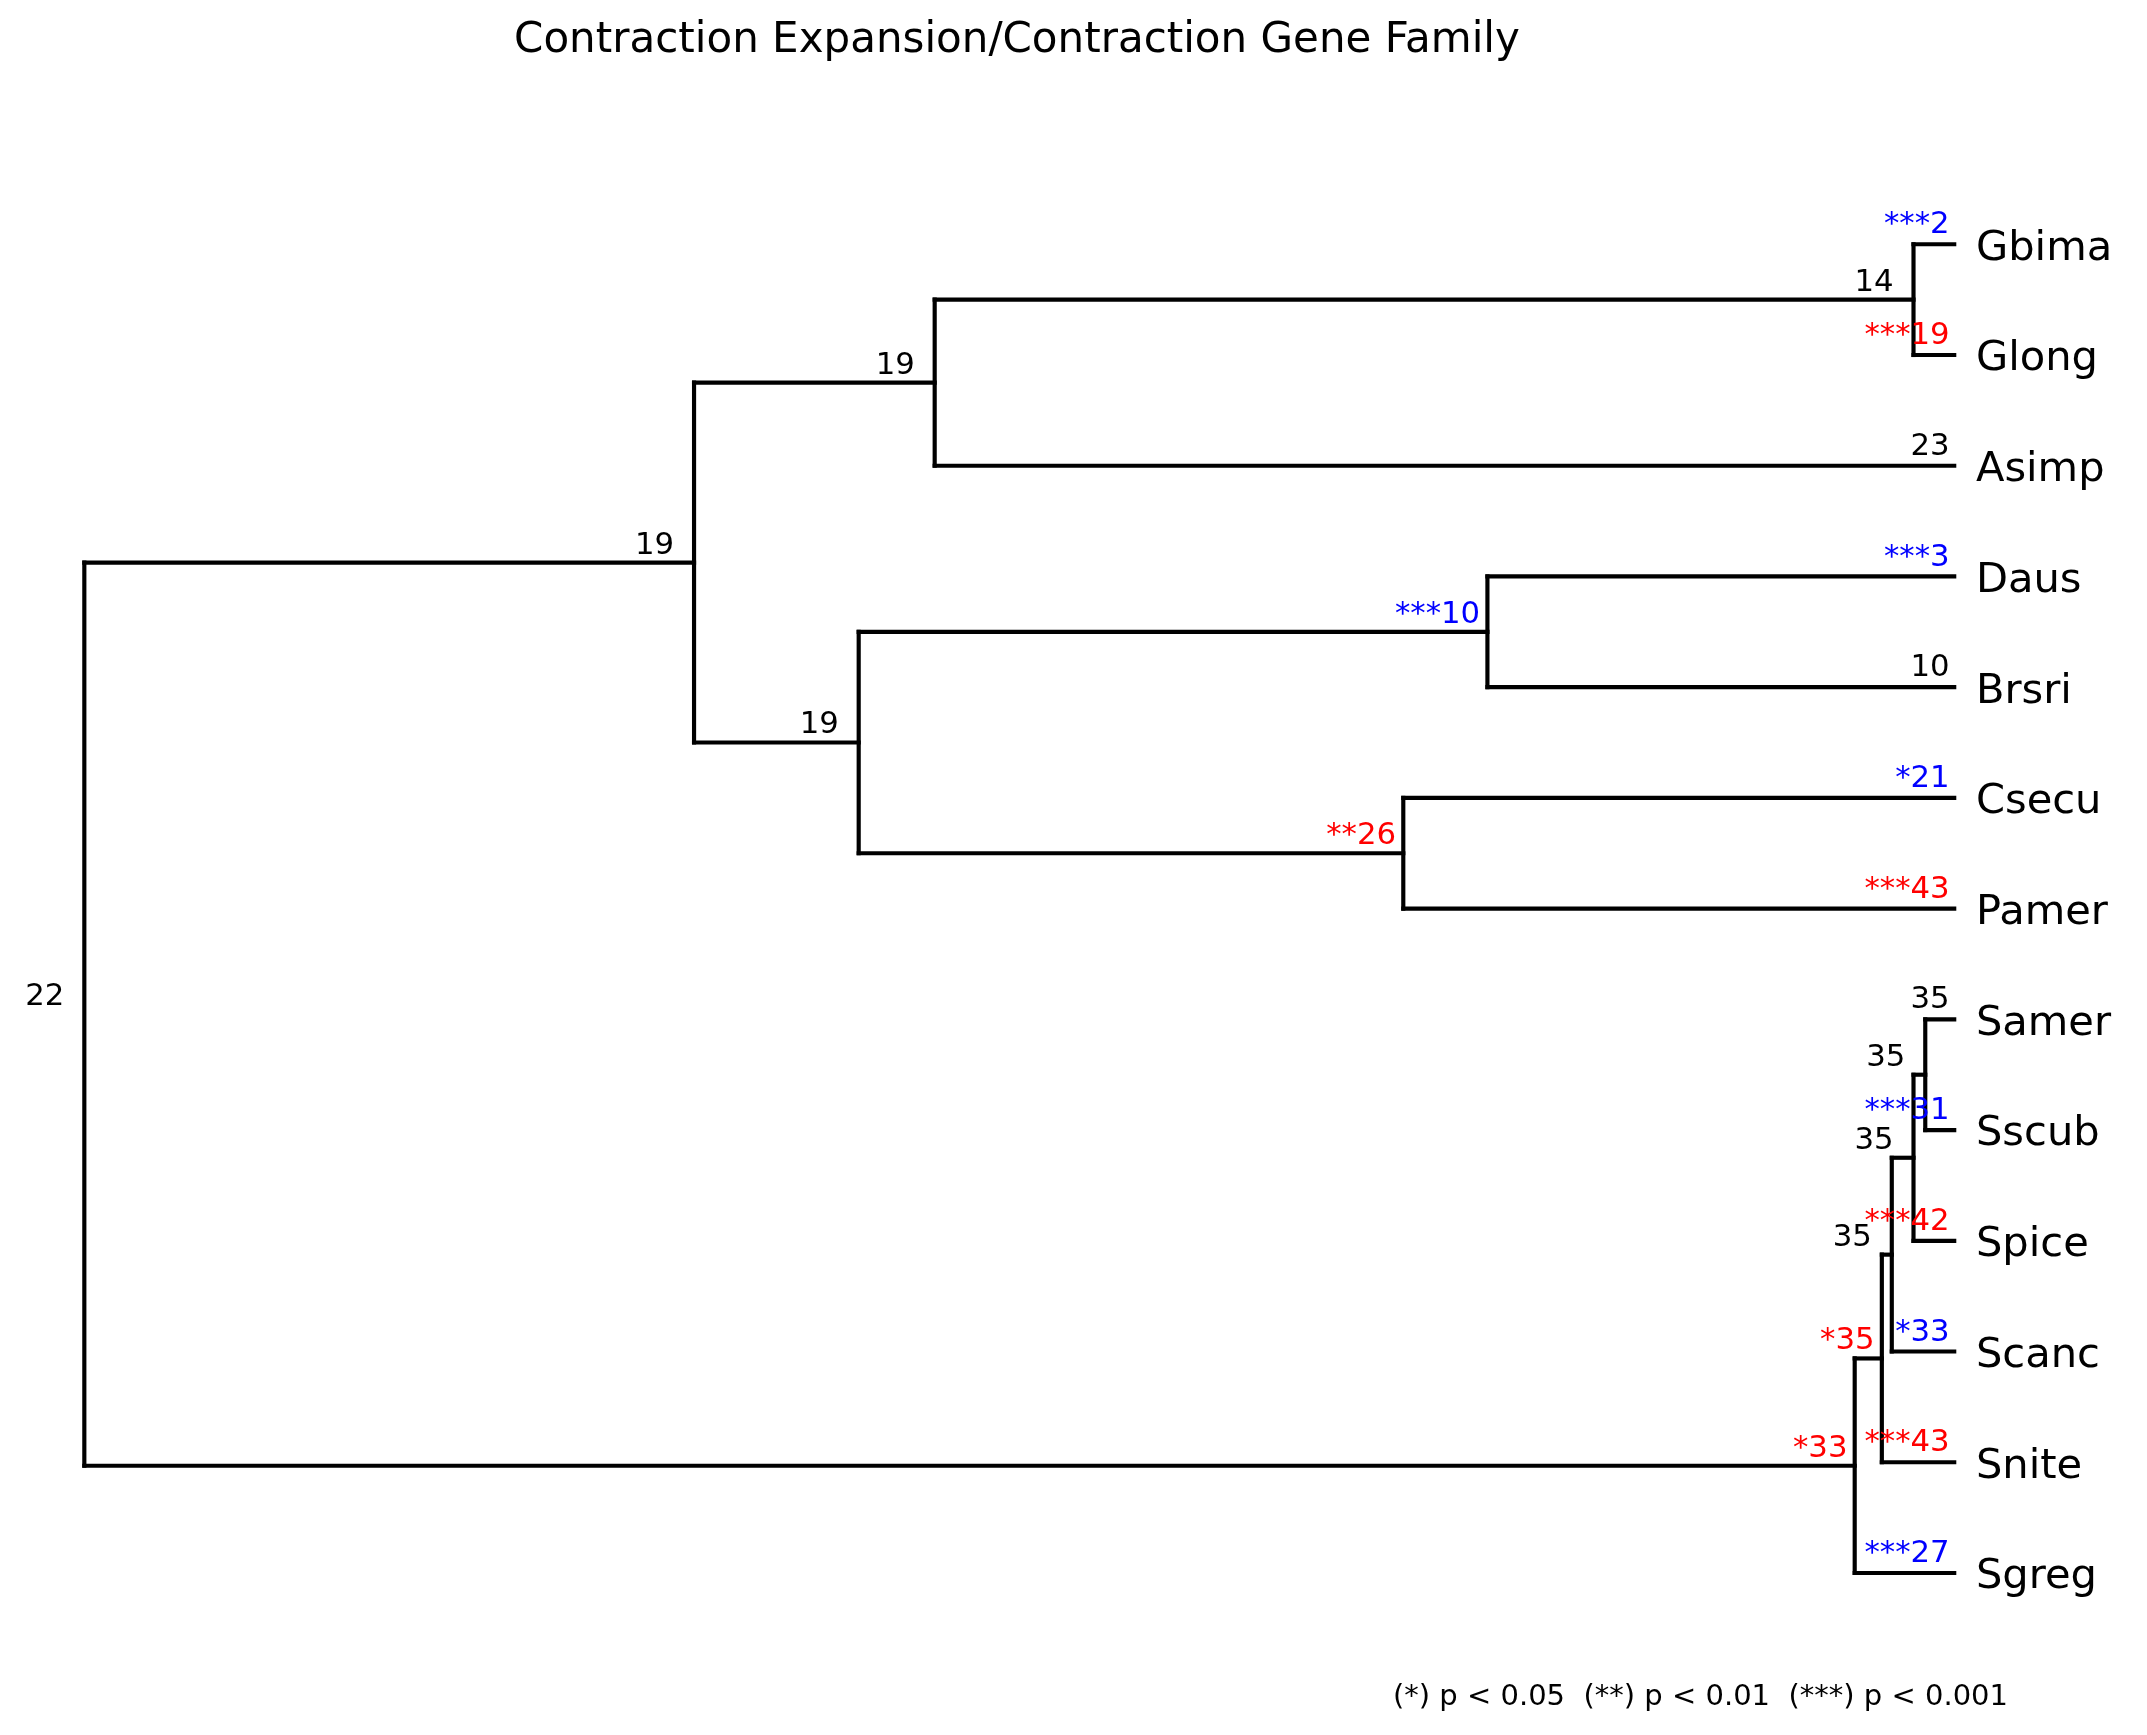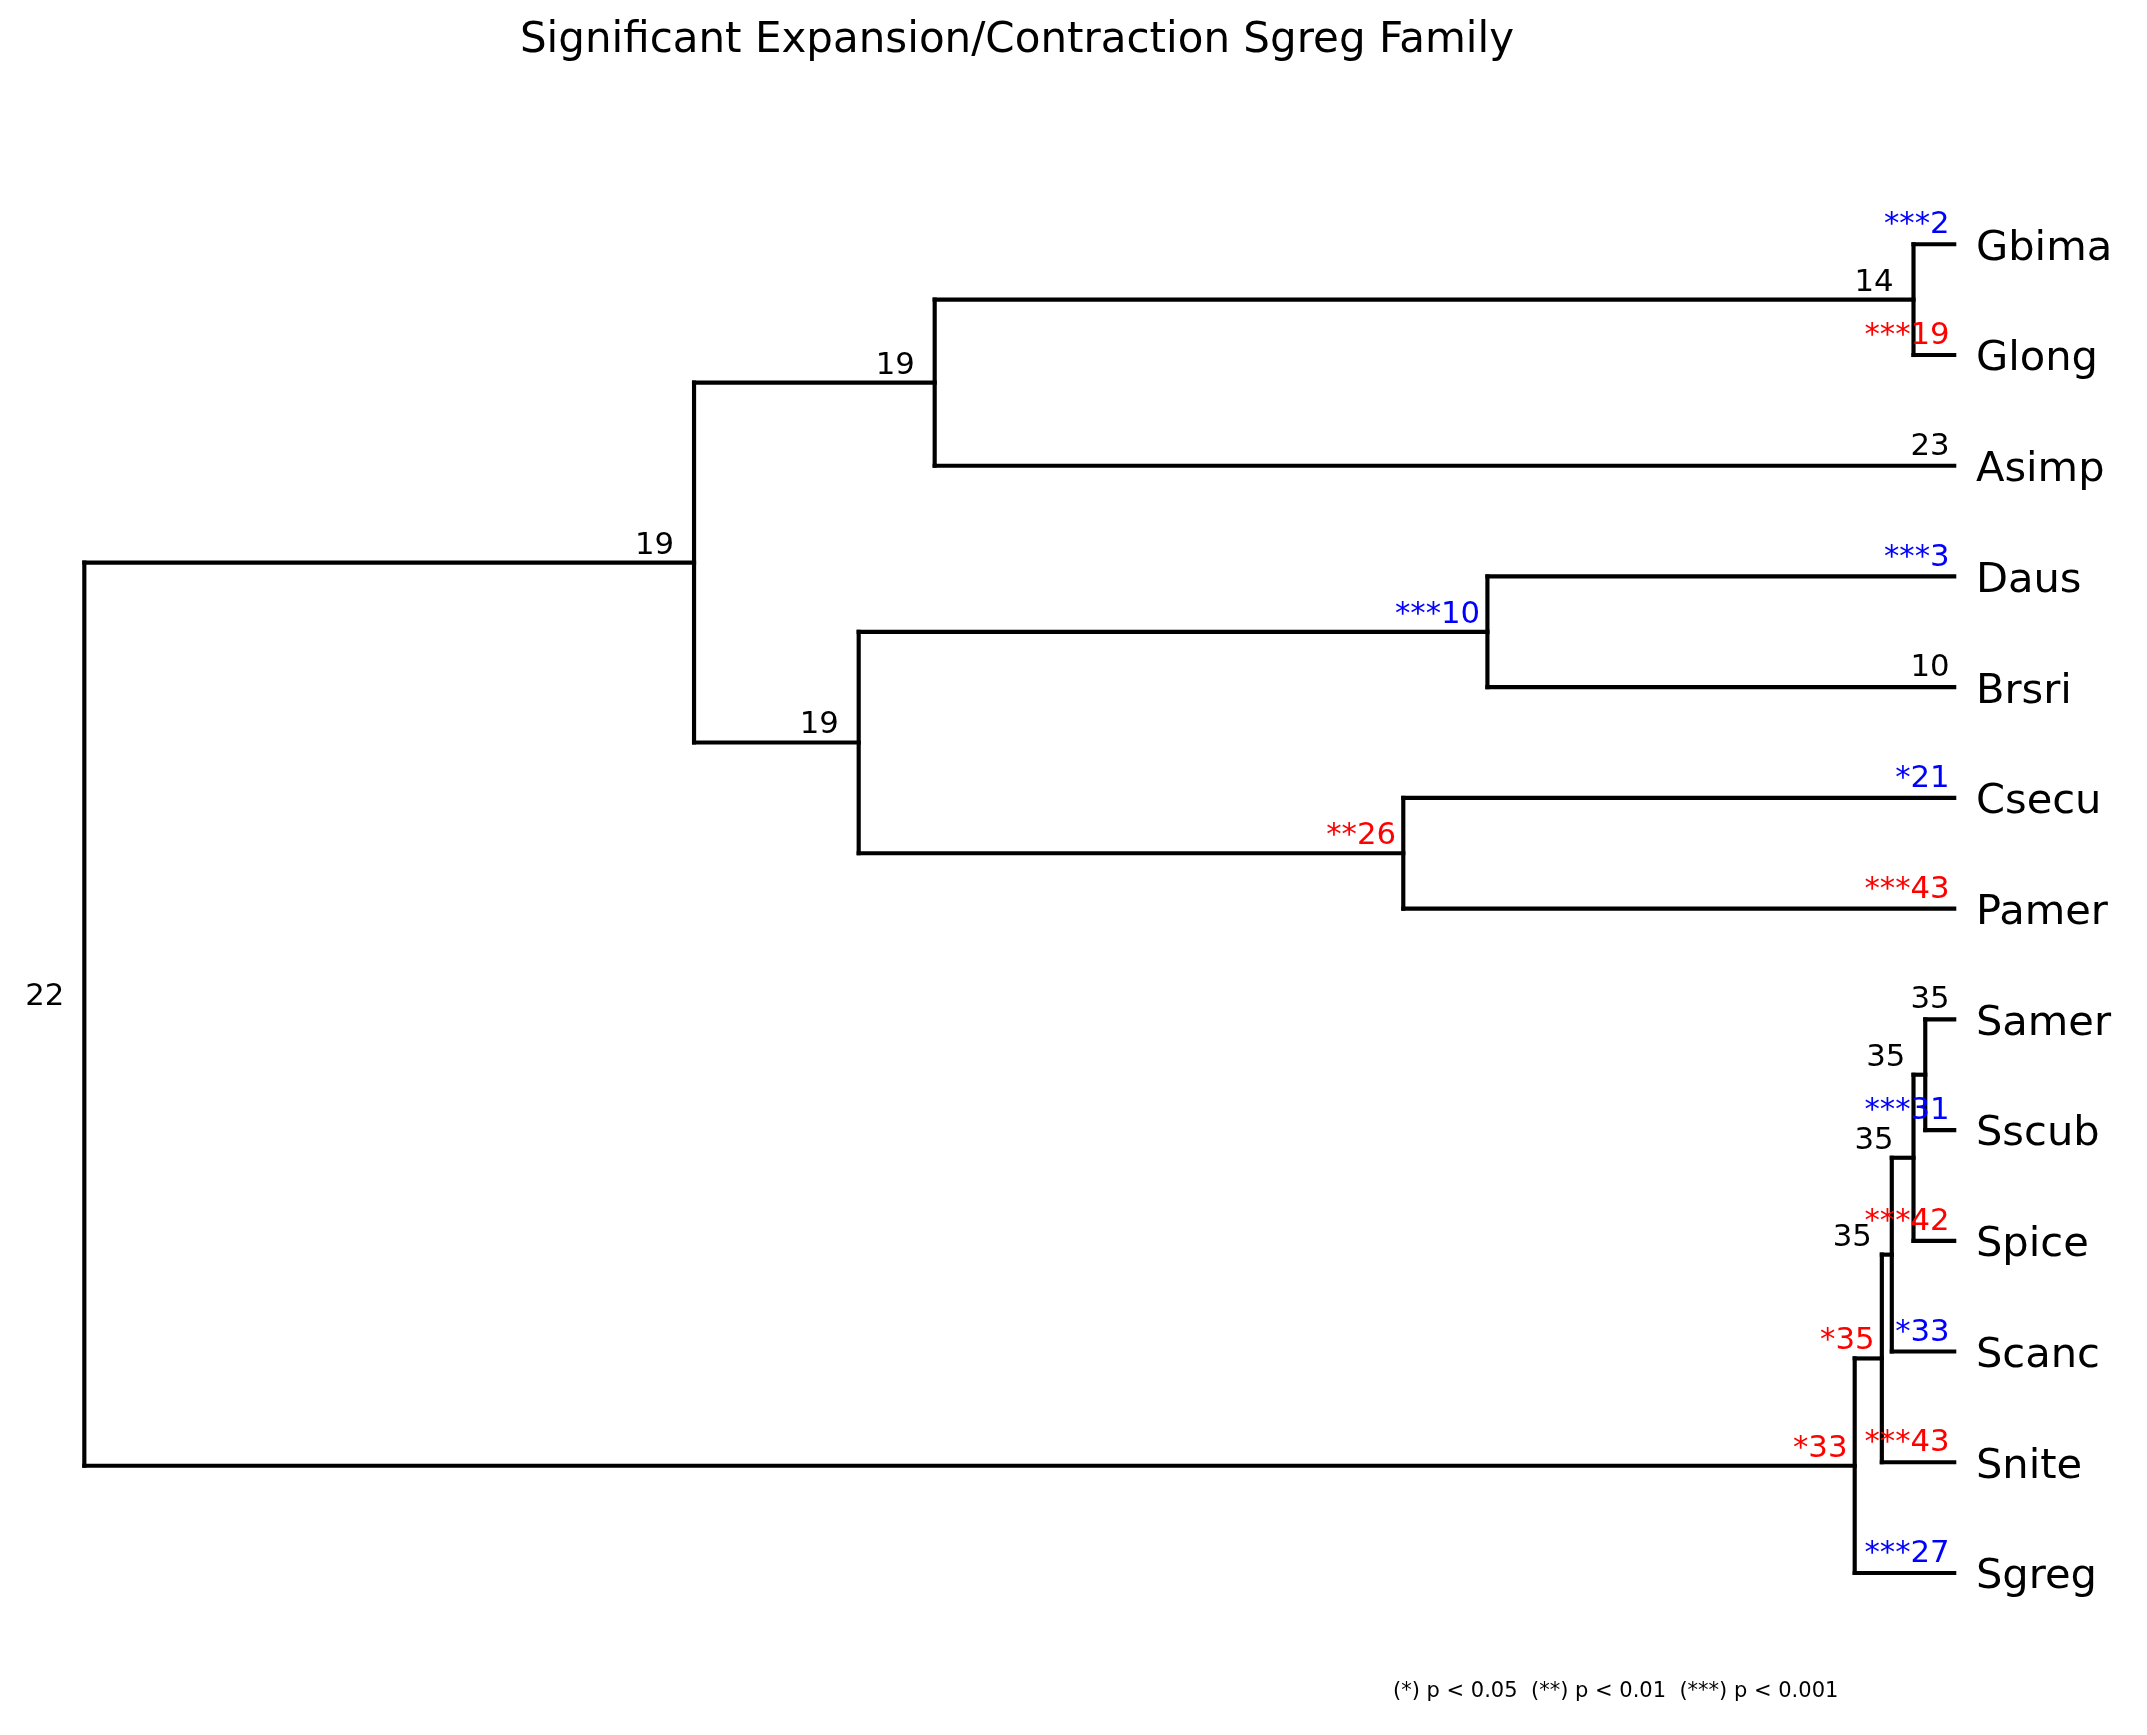--- a/index.html
+++ b/index.html
@@ -31,31 +31,31 @@
     text-align: center;
     color: #000000;
     font-size: 42px;
     line-height: 50px;
   }
   .legend-block {
     position: absolute;
     left: 1393px;
     top: 1678px;
     color: #000000;
-    font-size: 21px;
+    font-size: 29px;
     white-space: pre;
   }
 </style>
 </head>
 <body>
 
 <div id="figure">
 
   <div class="title-block">
-    <div>Significant Expansion/Contraction Sgreg Family</div>
+    <div>Contraction Expansion/Contraction Gene Family</div>
   </div>
 
   <svg id="tree-svg" width="2148" height="1736" viewBox="0 0 2374 1919">
       <line x1="93" y1="621.9000000000001" x2="93" y2="1620.2250000000001" stroke="#000000" stroke-width="4.6" stroke-linecap="square"></line>
       <line x1="93" y1="621.9000000000001" x2="767" y2="621.9000000000001" stroke="#000000" stroke-width="4.6" stroke-linecap="square"></line>
       <line x1="767" y1="423" x2="767" y2="820.8000000000001" stroke="#000000" stroke-width="4.6" stroke-linecap="square"></line>
       <line x1="767" y1="423" x2="1033" y2="423" stroke="#000000" stroke-width="4.6" stroke-linecap="square"></line>
       <line x1="1033" y1="331.2" x2="1033" y2="514.8" stroke="#000000" stroke-width="4.6" stroke-linecap="square"></line>
       <line x1="1033" y1="331.2" x2="2115" y2="331.2" stroke="#000000" stroke-width="4.6" stroke-linecap="square"></line>
       <line x1="2115" y1="270" x2="2115" y2="392.4" stroke="#000000" stroke-width="4.6" stroke-linecap="square"></line>

